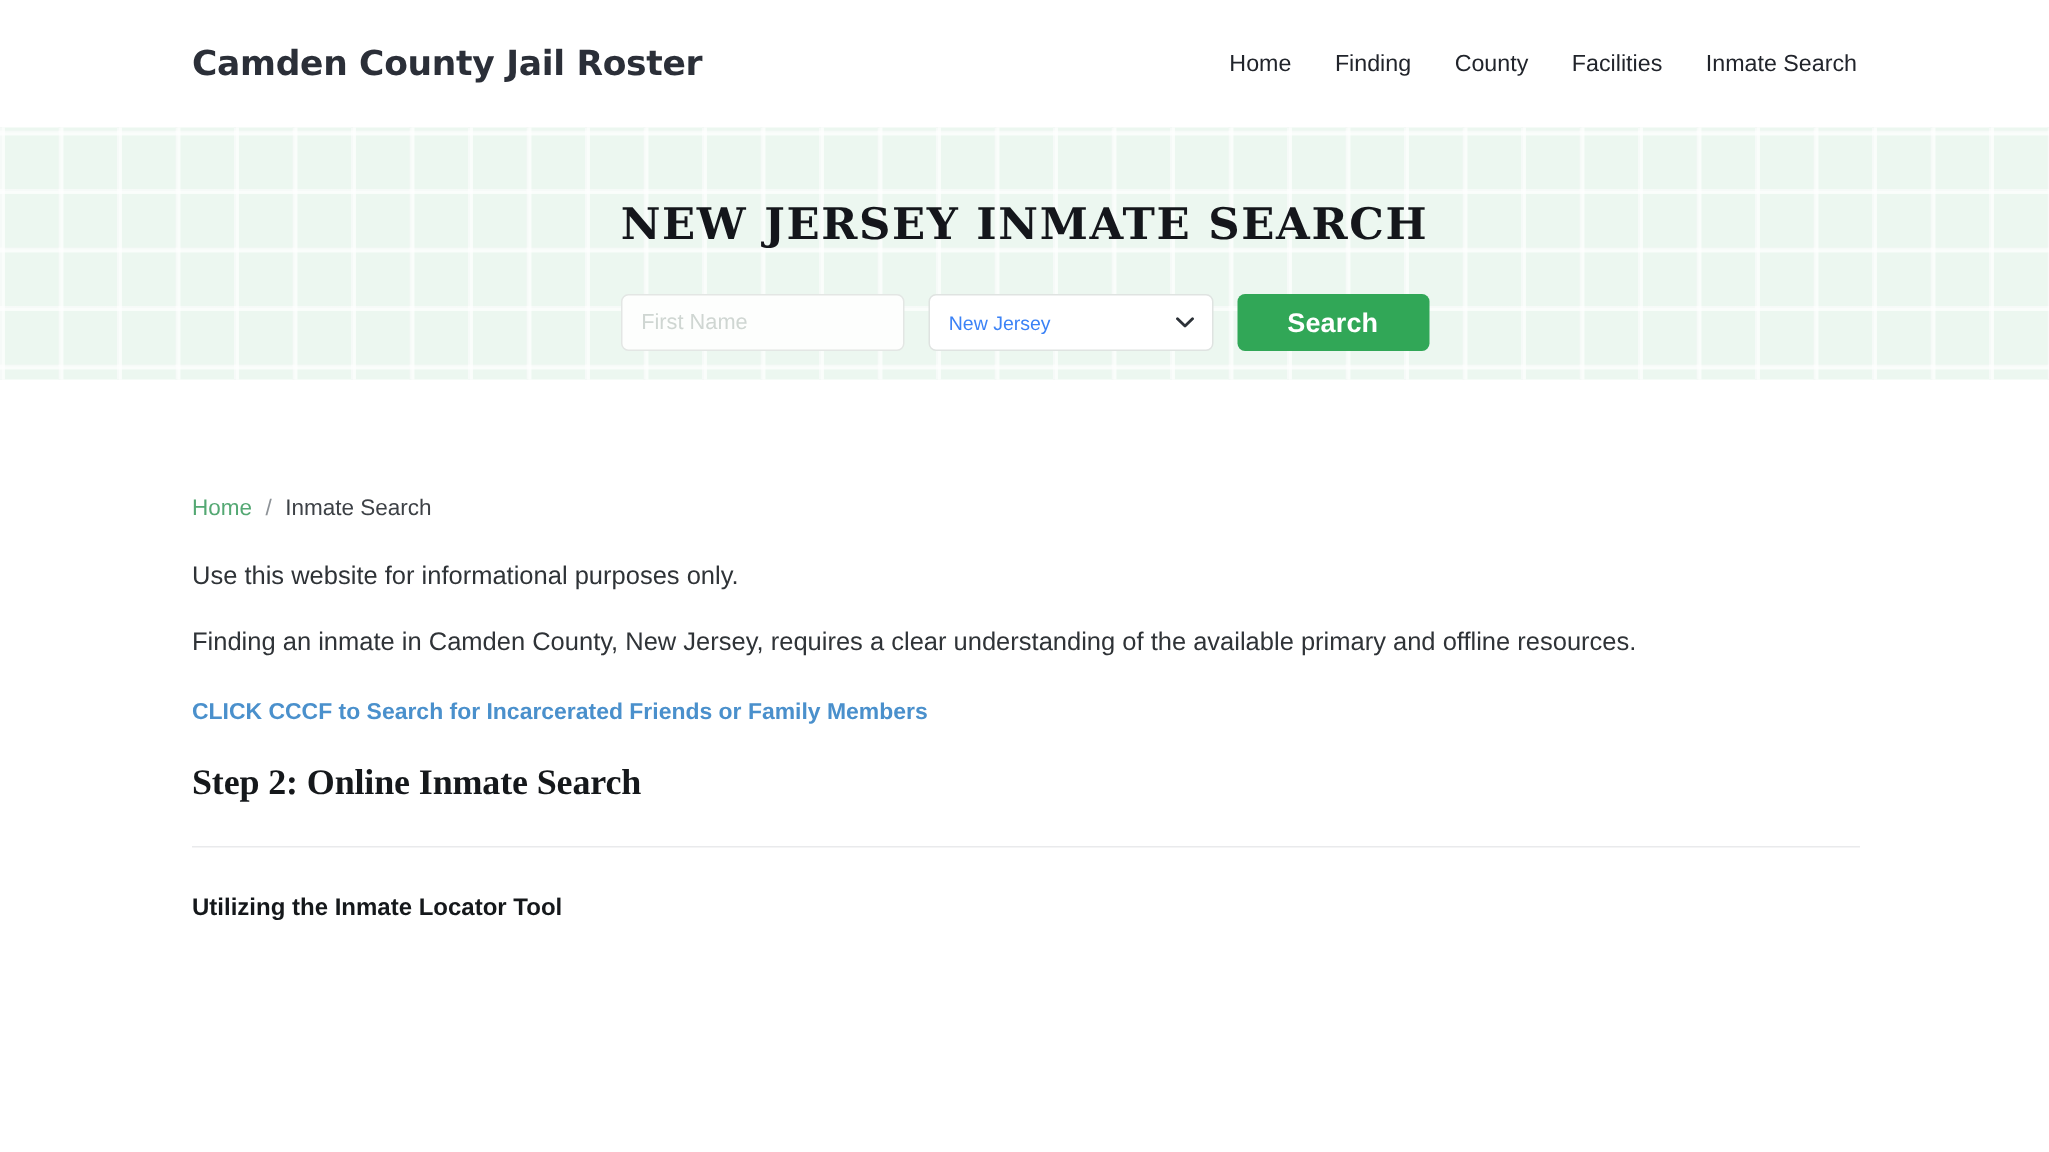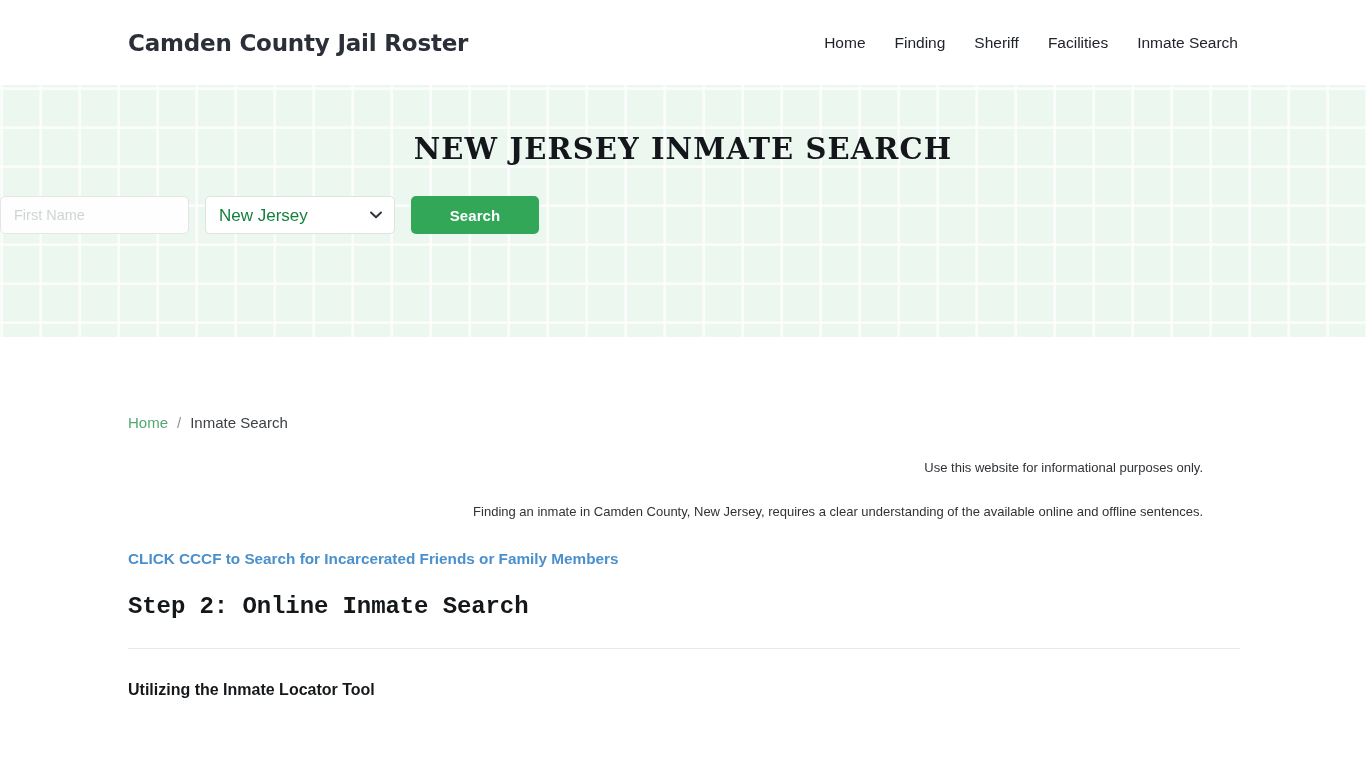--- a/index.html
+++ b/index.html
@@ -43,31 +43,32 @@
     font-size: 15.5px;
     color: #21242b;
     text-decoration: none;
     white-space: nowrap;
     font-family: "Liberation Sans", sans-serif;
   }
 
   
   .hero {
     position: relative;
-    height: 252px;
+    height: 168px;
     background-color: #ecf7f0;
     background-image:
       linear-gradient(to right, rgba(255,255,255,0.72) 0px, rgba(255,255,255,0.72) 3px, rgba(0,0,0,0) 3px),
       linear-gradient(to bottom, rgba(255,255,255,0.72) 0px, rgba(255,255,255,0.72) 3px, rgba(0,0,0,0) 3px),
       linear-gradient(to right, rgba(180,205,190,0.22) 0px, rgba(180,205,190,0.22) 1px, rgba(0,0,0,0) 1px),
       linear-gradient(to bottom, rgba(180,205,190,0.22) 0px, rgba(180,205,190,0.22) 1px, rgba(0,0,0,0) 1px);
     background-size: 39px 39px, 39px 39px, 39px 39px, 39px 39px;
     background-position: 0 2px, 0 2px, 0 2px, 0 2px;
     display: flex;
     flex-direction: column;
+    align-items: center;
     overflow: hidden;
   }
   .hero-title {
     margin: 0;
     padding-top: 47px;
     font-family: "DejaVu Serif", "Liberation Serif", serif;
     font-size: 29px;
     font-weight: bold;
     letter-spacing: 1.1px;
     color: #14161b;
@@ -95,22 +96,22 @@
   .search-input::placeholder { color: #cfd6d2; }
 
   .select-wrap { position: relative; display: inline-block; }
   .state-select {
     width: 190px;
     height: 38px;
     border: 1px solid #dfe3e1;
     border-radius: 5px;
     background: #ffffff;
     padding: 0 30px 0 13px;
-    font-size: 17px;
-    color: #15803d;
+    font-size: 13px;
+    color: #3b82f6;
     font-family: "Liberation Sans", sans-serif;
     -webkit-appearance: none;
     -moz-appearance: none;
     appearance: none;
     outline: none;
     cursor: pointer;
   }
   .select-chevron {
     position: absolute;
     right: 13px;
@@ -119,21 +120,21 @@
     pointer-events: none;
     line-height: 0;
   }
   .search-button {
     width: 128px;
     height: 38px;
     border: none;
     border-radius: 5px;
     background: #31a757;
     color: #ffffff;
-    font-size: 15px;
+    font-size: 18px;
     font-weight: bold;
     font-family: "Liberation Sans", sans-serif;
     cursor: pointer;
     letter-spacing: 0.1px;
   }
 
   
   .main-wrap {
     padding: 0 128px;
   }
@@ -163,46 +164,45 @@
     font-size: 39px;
     font-weight: bold;
     color: #141618;
     letter-spacing: 0.4px;
     white-space: nowrap;
   }
 
   .body-para {
     margin: 0;
     padding-top: 25px;
-    font-size: 13px;
+    font-size: 17px;
     line-height: 24px;
     color: #2f3337;
     font-family: "Liberation Sans", sans-serif;
     max-width: 1075px;
-    text-align: right;
   }
   .body-para.tight { padding-top: 20px; }
 
   .inline-link {
     display: block;
     padding-top: 26px;
     font-size: 15.3px;
     font-weight: bold;
     color: #4a90cc;
     text-decoration: none;
     font-family: "Liberation Sans", sans-serif;
   }
 
   .section-heading {
     margin: 0;
     padding-top: 25px;
     font-size: 24px;
     font-weight: bold;
     color: #15181b;
-    font-family: Liberation Mono, monospace;
+    font-family: Liberation Serif, serif;
     letter-spacing: -0.1px;
   }
 
   .divider {
     margin-top: 28px;
     width: 1112px;
     height: 1px;
     background: #e9eaec;
     border: none;
   }
@@ -217,21 +217,21 @@
   }
 </style>
 </head>
 <body>
 
 <header class="site-header">
   <a class="brand" href="#">Camden County Jail Roster</a>
   <nav class="main-nav">
     <a class="nav-link" href="#">Home</a>
     <a class="nav-link" href="#">Finding</a>
-    <a class="nav-link" href="#">Sheriff</a>
+    <a class="nav-link" href="#">County</a>
     <a class="nav-link" href="#">Facilities</a>
     <a class="nav-link" href="#">Inmate Search</a>
   </nav>
 </header>
 
 <section class="hero">
   <h1 class="hero-title">NEW JERSEY INMATE SEARCH</h1>
 
   <form class="search-form">
     <input class="search-input" type="text" placeholder="First Name" style="">
@@ -253,21 +253,21 @@
 
   <nav class="breadcrumb">
     <a class="crumb-link" href="#">Home</a>
     <span class="crumb-sep">/</span>
     <span class="crumb-current">Inmate Search</span>
   </nav>
 
 
   <p class="body-para">Use this website for informational purposes only.</p>
 
-  <p class="body-para tight">Finding an inmate in Camden County, New Jersey, requires a clear understanding of the available online and offline sentences.</p>
+  <p class="body-para tight">Finding an inmate in Camden County, New Jersey, requires a clear understanding of the available primary and offline resources.</p>
 
   <a class="inline-link" href="#">CLICK CCCF to Search for Incarcerated Friends or Family Members</a>
 
 
   <h3 class="section-heading">Step 2: Online Inmate Search</h3>
 
   <hr class="divider">
 
   <h4 class="sub-heading">Utilizing the Inmate Locator Tool</h4>
 

